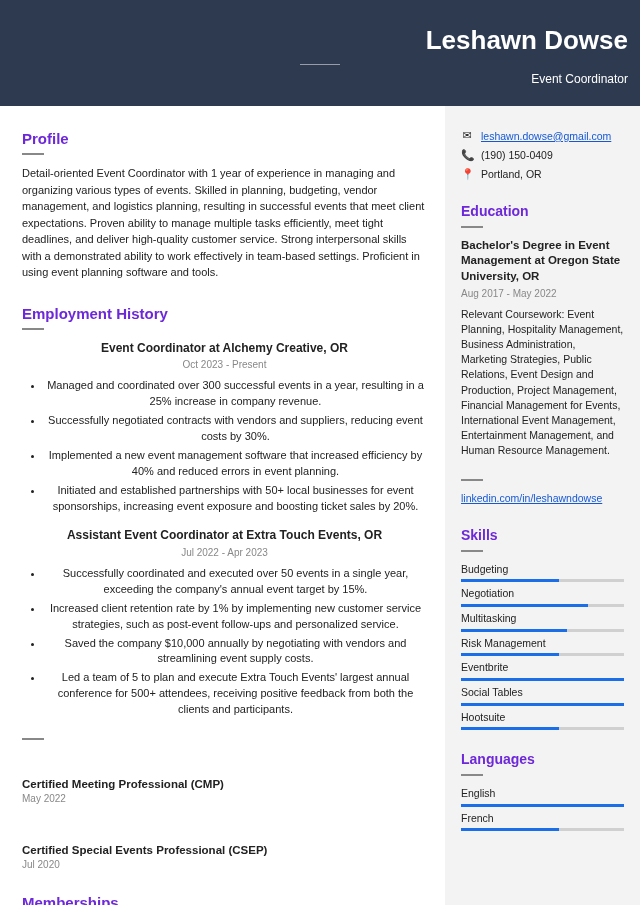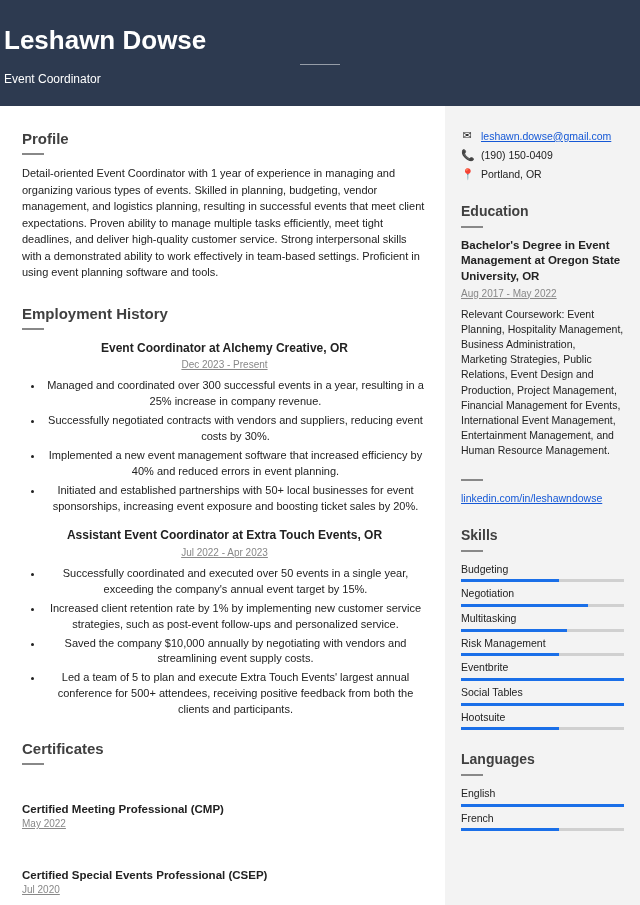--- a/index.html
+++ b/index.html
@@ -7,22 +7,22 @@
       font-family: 'Segoe UI', Arial, sans-serif;
       background: #fff;
       width: 640px;
       color: #222;
       font-size: 11px;
       line-height: 1.4;
     }
     .header {
       background: #2d3a50;
       color: #fff;
-      text-align: left;
-      padding: 22px 4px 18px;
+      text-align: right;
+      padding: 22px 12px 18px;
     }
     .header h1 {
       font-size: 26px;
       font-weight: 700;
       margin-bottom: 4px;
     }
     .header .divider {
       width: 40px;
       height: 1px;
       background: rgba(255,255,255,0.5);
@@ -40,21 +40,21 @@
       padding: 22px 18px 0 22px;
     }
     .side-col {
       width: 195px;
       background: #f3f3f3;
       padding: 22px 16px 0 16px;
     }
     h2.section {
       font-size: 15px;
       font-weight: 700;
-      color: #404040;
+      color: #6d28d9;
       margin-bottom: 4px;
     }
     .underline {
       width: 22px;
       height: 2px;
       background: #888;
       margin-bottom: 10px;
     }
     .profile-text {
       font-size: 11px;
@@ -67,21 +67,20 @@
     }
     .job-title {
       font-size: 12px;
       font-weight: 700;
       margin-bottom: 2px;
     }
     .date {
       font-size: 10px;
       color: #888;
       margin-bottom: 6px;
-      text-decoration: underline;
     }
     ul.bullets {
       list-style: disc;
       padding-left: 22px;
       margin-bottom: 6px;
     }
     ul.bullets li {
       font-size: 11px;
       line-height: 1.45;
       margin-bottom: 3px;
@@ -133,21 +132,21 @@
       <div class="underline"></div>
       <div class="profile-text">Detail-oriented Event Coordinator with 1 year of experience in managing and organizing various types of events. Skilled in planning, budgeting, vendor management, and logistics planning, resulting in successful events that meet client expectations. Proven ability to manage multiple tasks efficiently, meet tight deadlines, and deliver high-quality customer service. Strong interpersonal skills with a demonstrated ability to work effectively in team-based settings. Proficient in using event planning software and tools.</div>
     </div>
 
     <div class="section-block">
       <h2 class="section">Employment History</h2>
       <div class="underline"></div>
 
       <div class="job">
         <div class="job-title">Event Coordinator at Alchemy Creative, OR</div>
-        <div class="date">Dec 2023 - Present</div>
+        <div class="date">Oct 2023 - Present</div>
         <ul class="bullets">
           <li>Managed and coordinated over 300 successful events in a year, resulting in a 25% increase in company revenue.</li>
           <li>Successfully negotiated contracts with vendors and suppliers, reducing event costs by 30%.</li>
           <li>Implemented a new event management software that increased efficiency by 40% and reduced errors in event planning.</li>
           <li>Initiated and established partnerships with 50+ local businesses for event sponsorships, increasing event exposure and boosting ticket sales by 20%.</li>
         </ul>
       </div>
 
       <div class="job">
         <div class="job-title">Assistant Event Coordinator at Extra Touch Events, OR</div>
@@ -155,21 +154,20 @@
         <ul class="bullets">
           <li>Successfully coordinated and executed over 50 events in a single year, exceeding the company's annual event target by 15%.</li>
           <li>Increased client retention rate by 1% by implementing new customer service strategies, such as post-event follow-ups and personalized service.</li>
           <li>Saved the company $10,000 annually by negotiating with vendors and streamlining event supply costs.</li>
           <li>Led a team of 5 to plan and execute Extra Touch Events' largest annual conference for 500+ attendees, receiving positive feedback from both the clients and participants.</li>
         </ul>
       </div>
     </div>
 
     <div class="section-block">
-      <h2 class="section">Certificates</h2>
       <div class="underline"></div>
       <div class="cert">
         <div class="cert-title">Certified Meeting Professional (CMP)</div>
         <div class="date">May 2022</div>
       </div>
       <div class="cert">
         <div class="cert-title">Certified Special Events Professional (CSEP)</div>
         <div class="date">Jul 2020</div>
       </div>
     </div>

